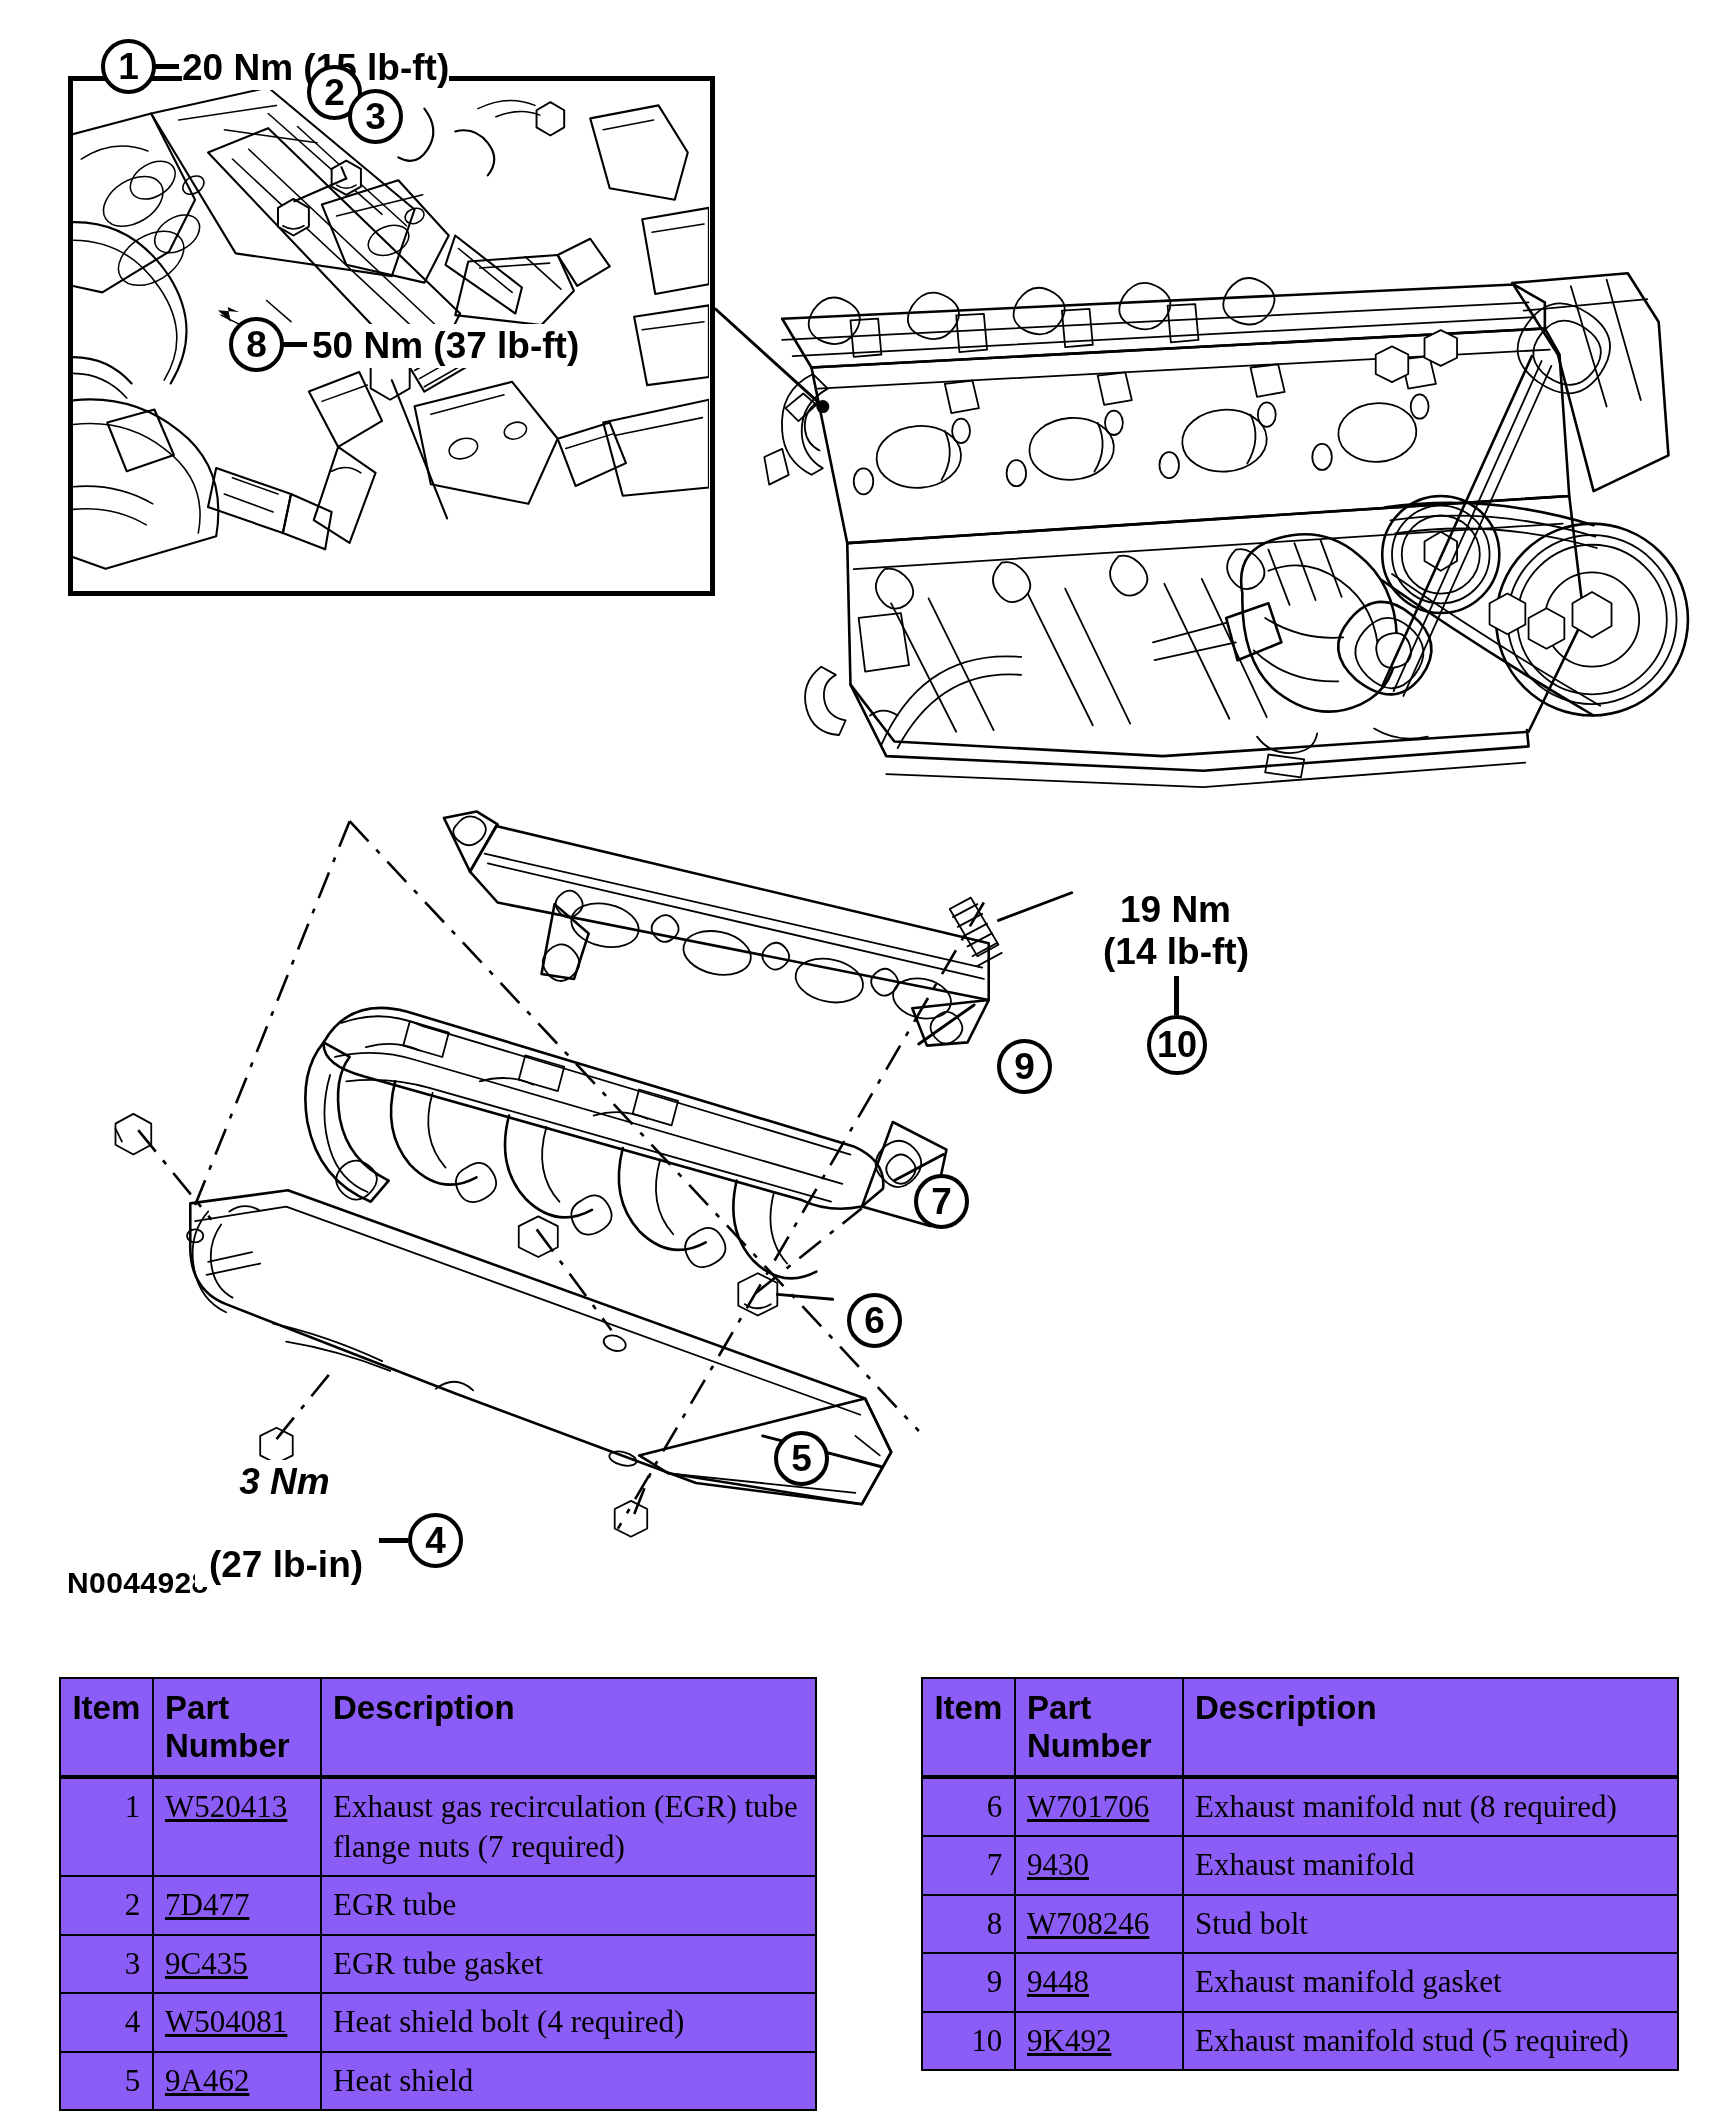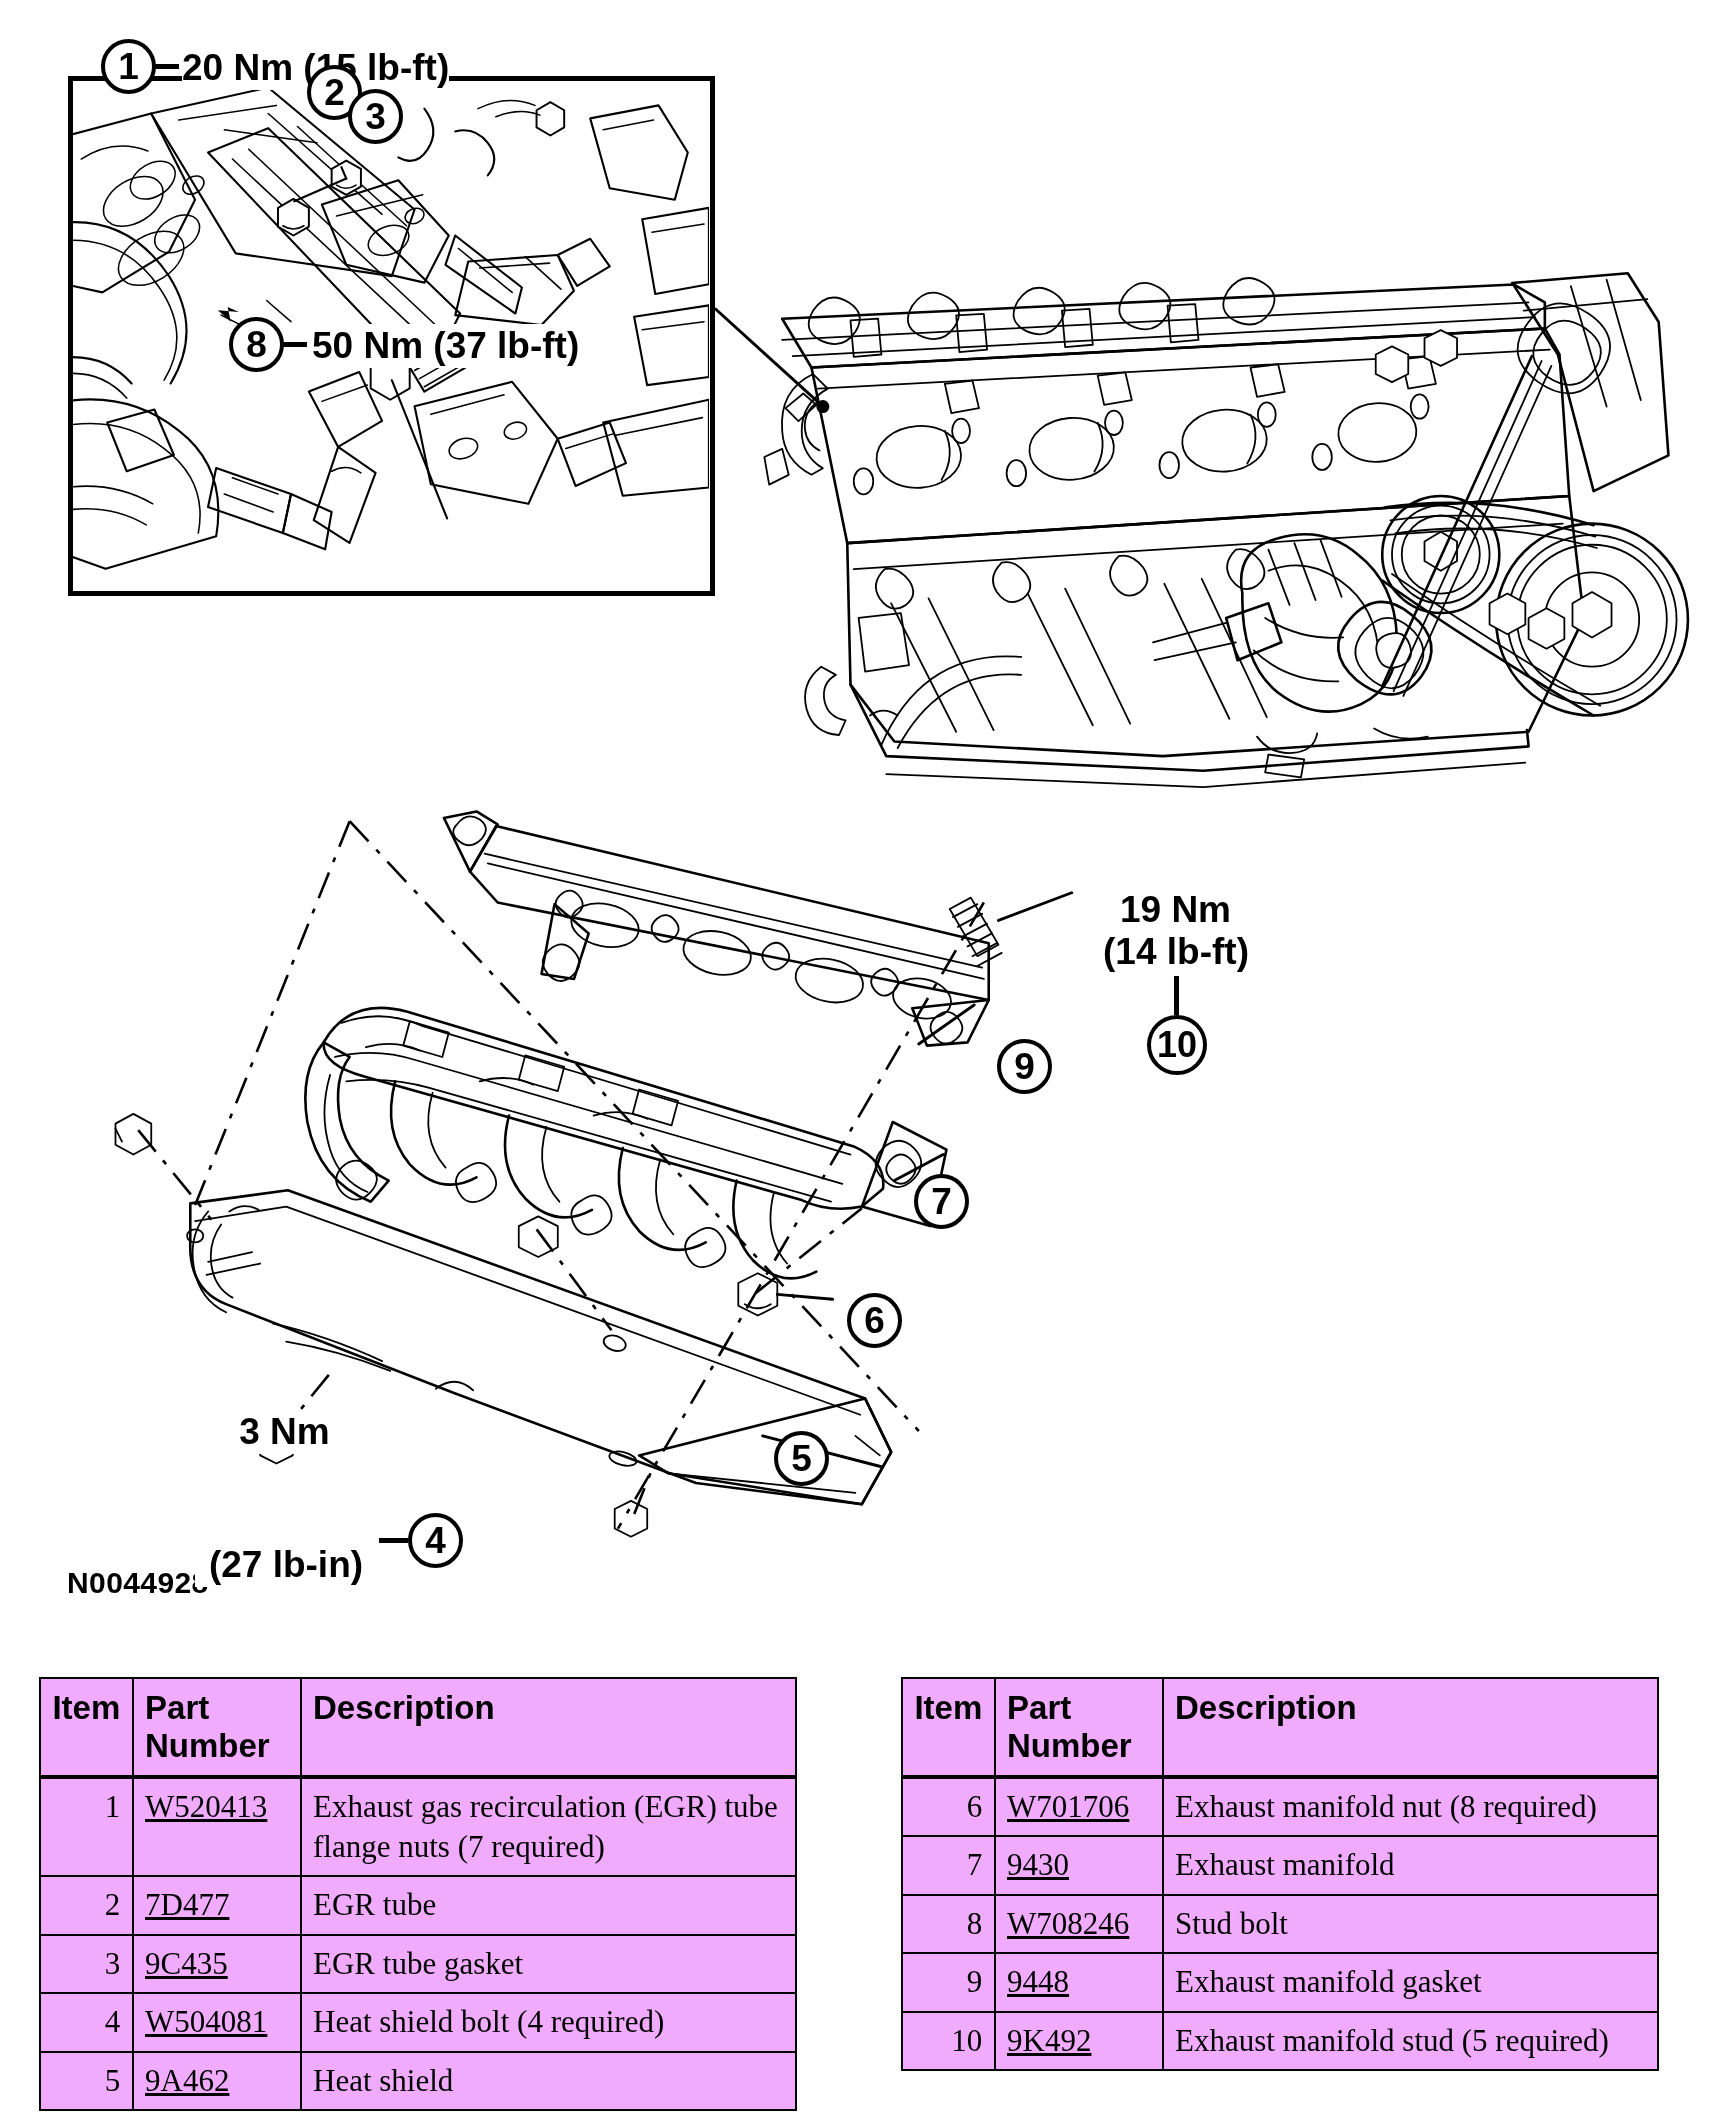--- a/index.html
+++ b/index.html
@@ -88,21 +88,22 @@
     font-weight: bold;
     font-size: 30px;
     letter-spacing: 0.4px;
     z-index: 20;
   }
 
   
   .parts-table {
     position: absolute;
     border-collapse: collapse;
-    background: #f0abfc;
+    background: #8b5cf6;
+    margin-left: 20px;
   }
   #table-left  { left: 39px;  top: 1677px; width: 758px; }
   #table-right { left: 901px; top: 1677px; width: 758px; }
 
   .parts-table th, .parts-table td {
     border: 2.4px solid #000;
     padding: 8.1px 11.4px;
     vertical-align: top;
   }
   .parts-table thead th {
@@ -571,21 +572,21 @@
   <div class="dash" style="left:155px; top:64px; width:24.4px;"></div>
   <div class="torque" style="left:182px; top:46px;">20 Nm (15 lb-ft)</div>
 
   <div class="dash" style="left:283px; top:342px; width:24.4px;"></div>
   <div class="torque" style="left:312px; top:324px;">50 Nm (37 lb-ft)</div>
 
   <div class="torque ctr" style="left:1096px; top:888px; width:159px;">19 Nm</div>
   <div class="torque ctr" style="left:1085px; top:930px; width:182px;">(14 lb-ft)</div>
   <div class="vdash" style="left:1174px; top:976px; height:39px;"></div>
 
-  <div class="torque ctr" style="left:205px; top:1410px; width:159px;">3 Nm</div>
+  <div class="torque ctr" style="left:205px; top:1460px; width:159px;font-style:italic;">3 Nm</div>
   <div class="torque ctr" style="left:195px; top:1535px; width:182px;margin-top:8px;">(27 lb-in)</div>
   <div class="dash" style="left:379px; top:1538px; width:29px;"></div>
 
   <div id="figure-id">N0044928</div>
 </div>
 
 <table class="parts-table" id="table-left">
   <thead>
     <tr>
       <th class="col-item">Item</th>

